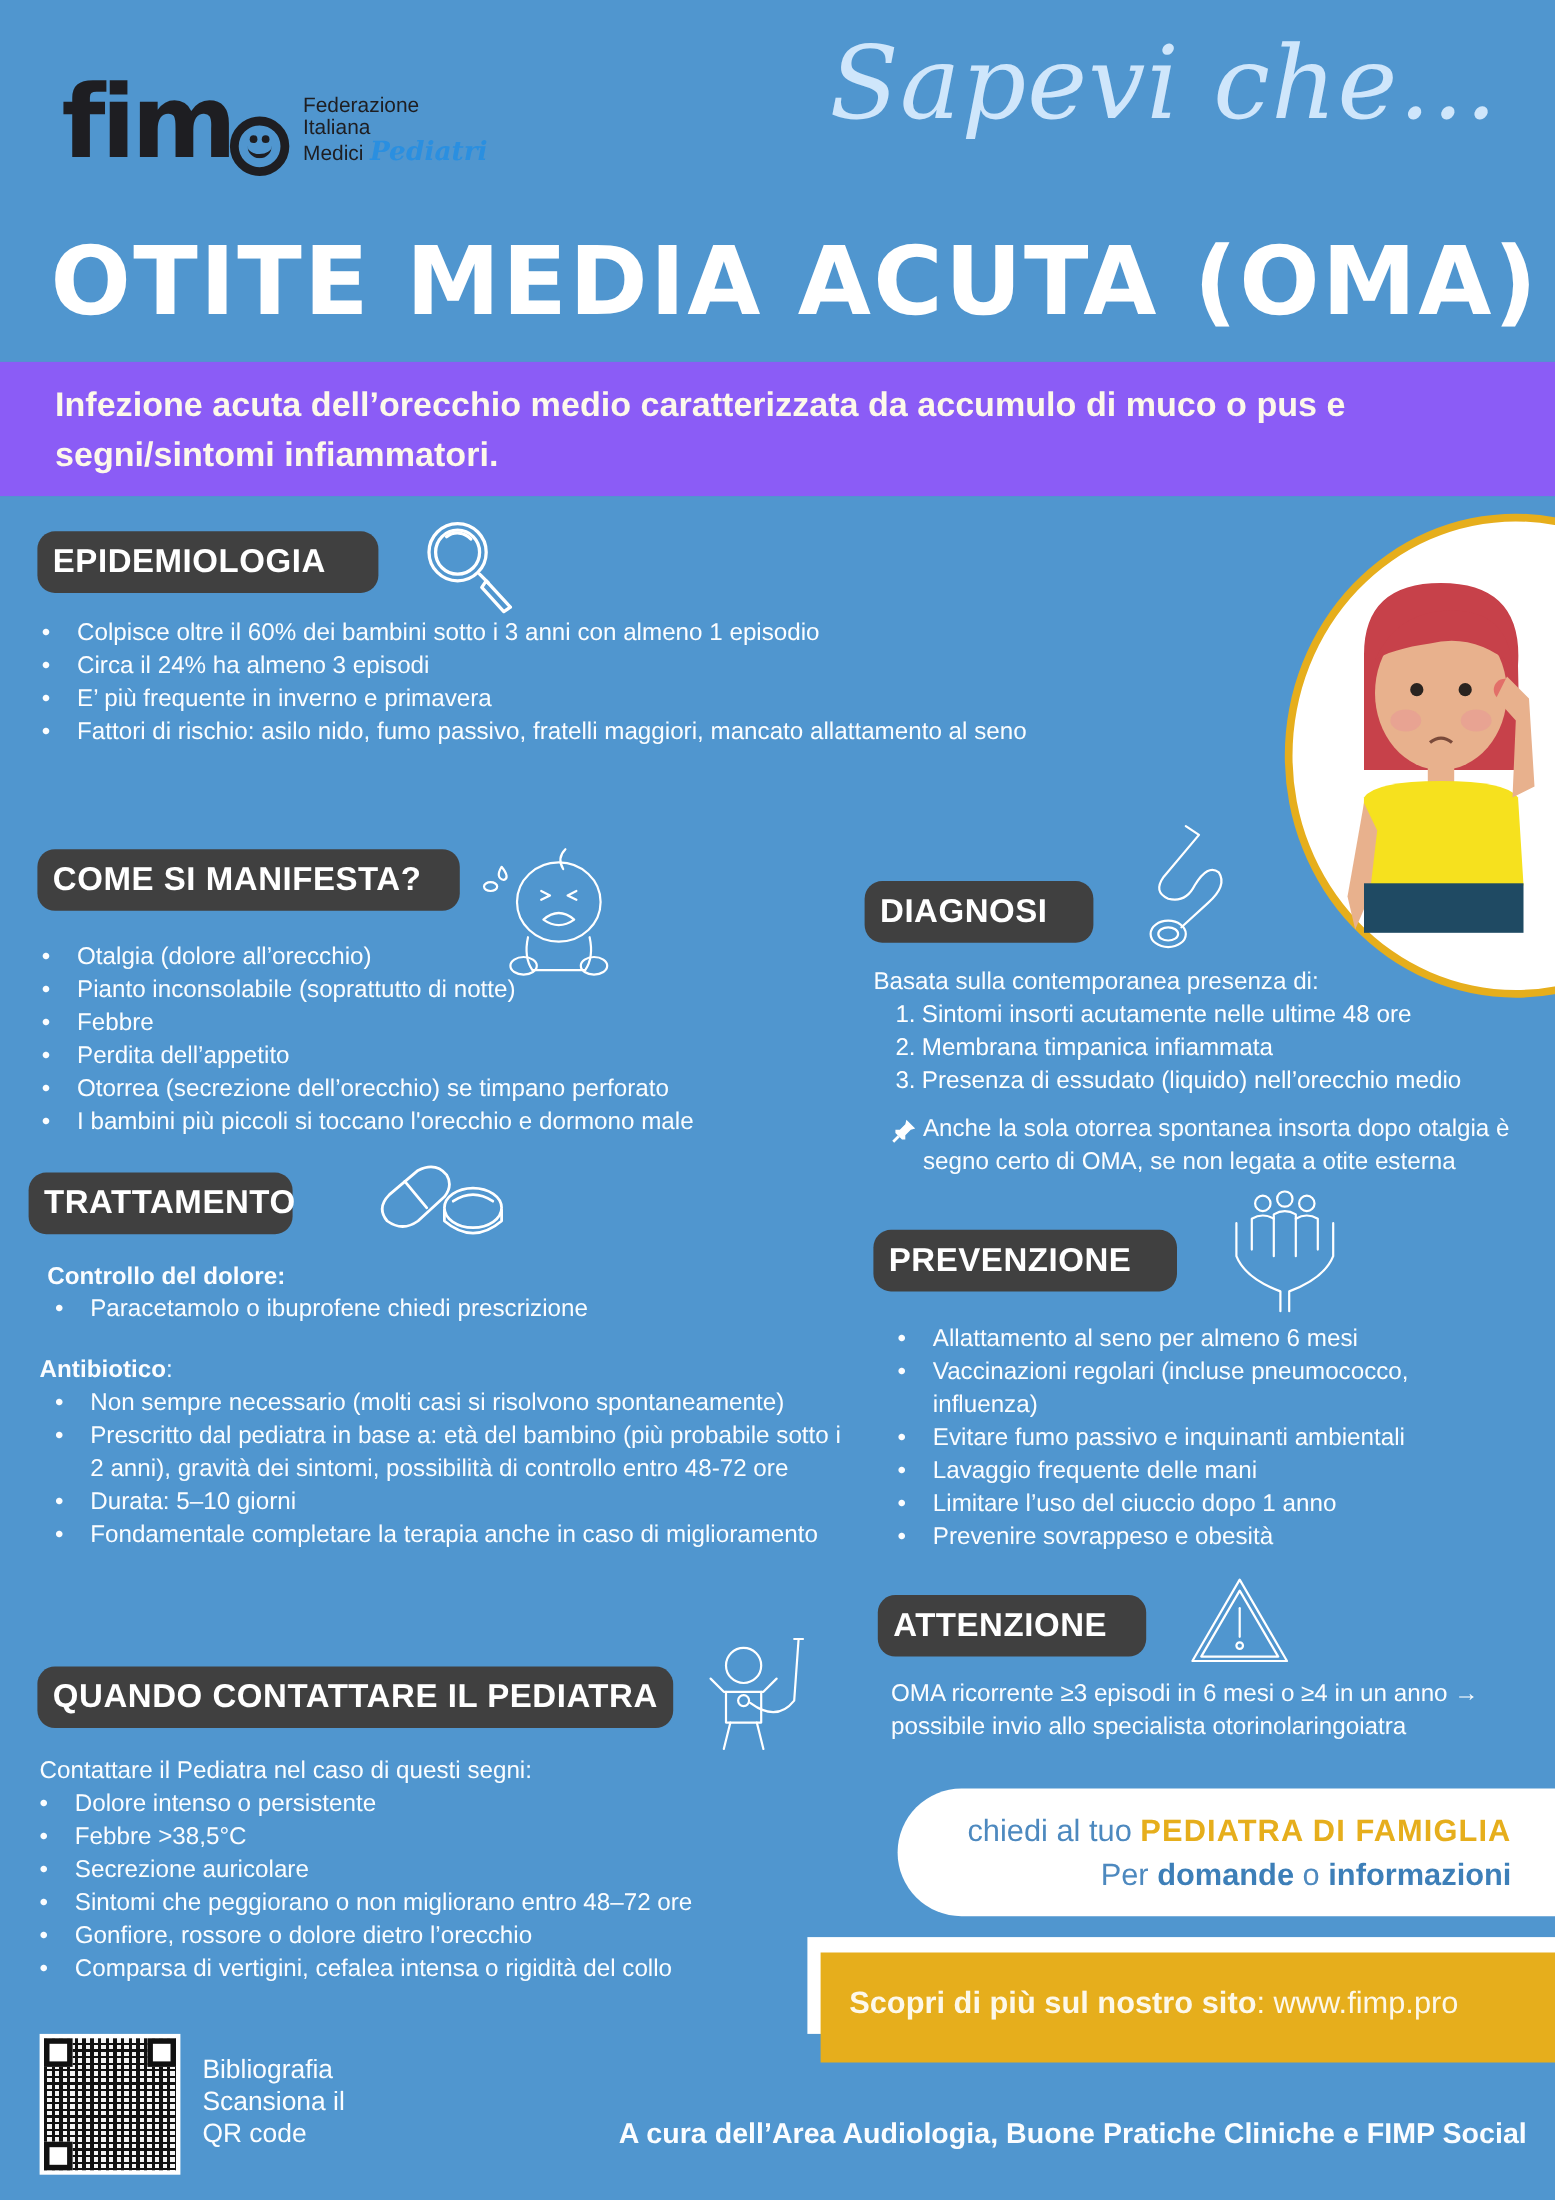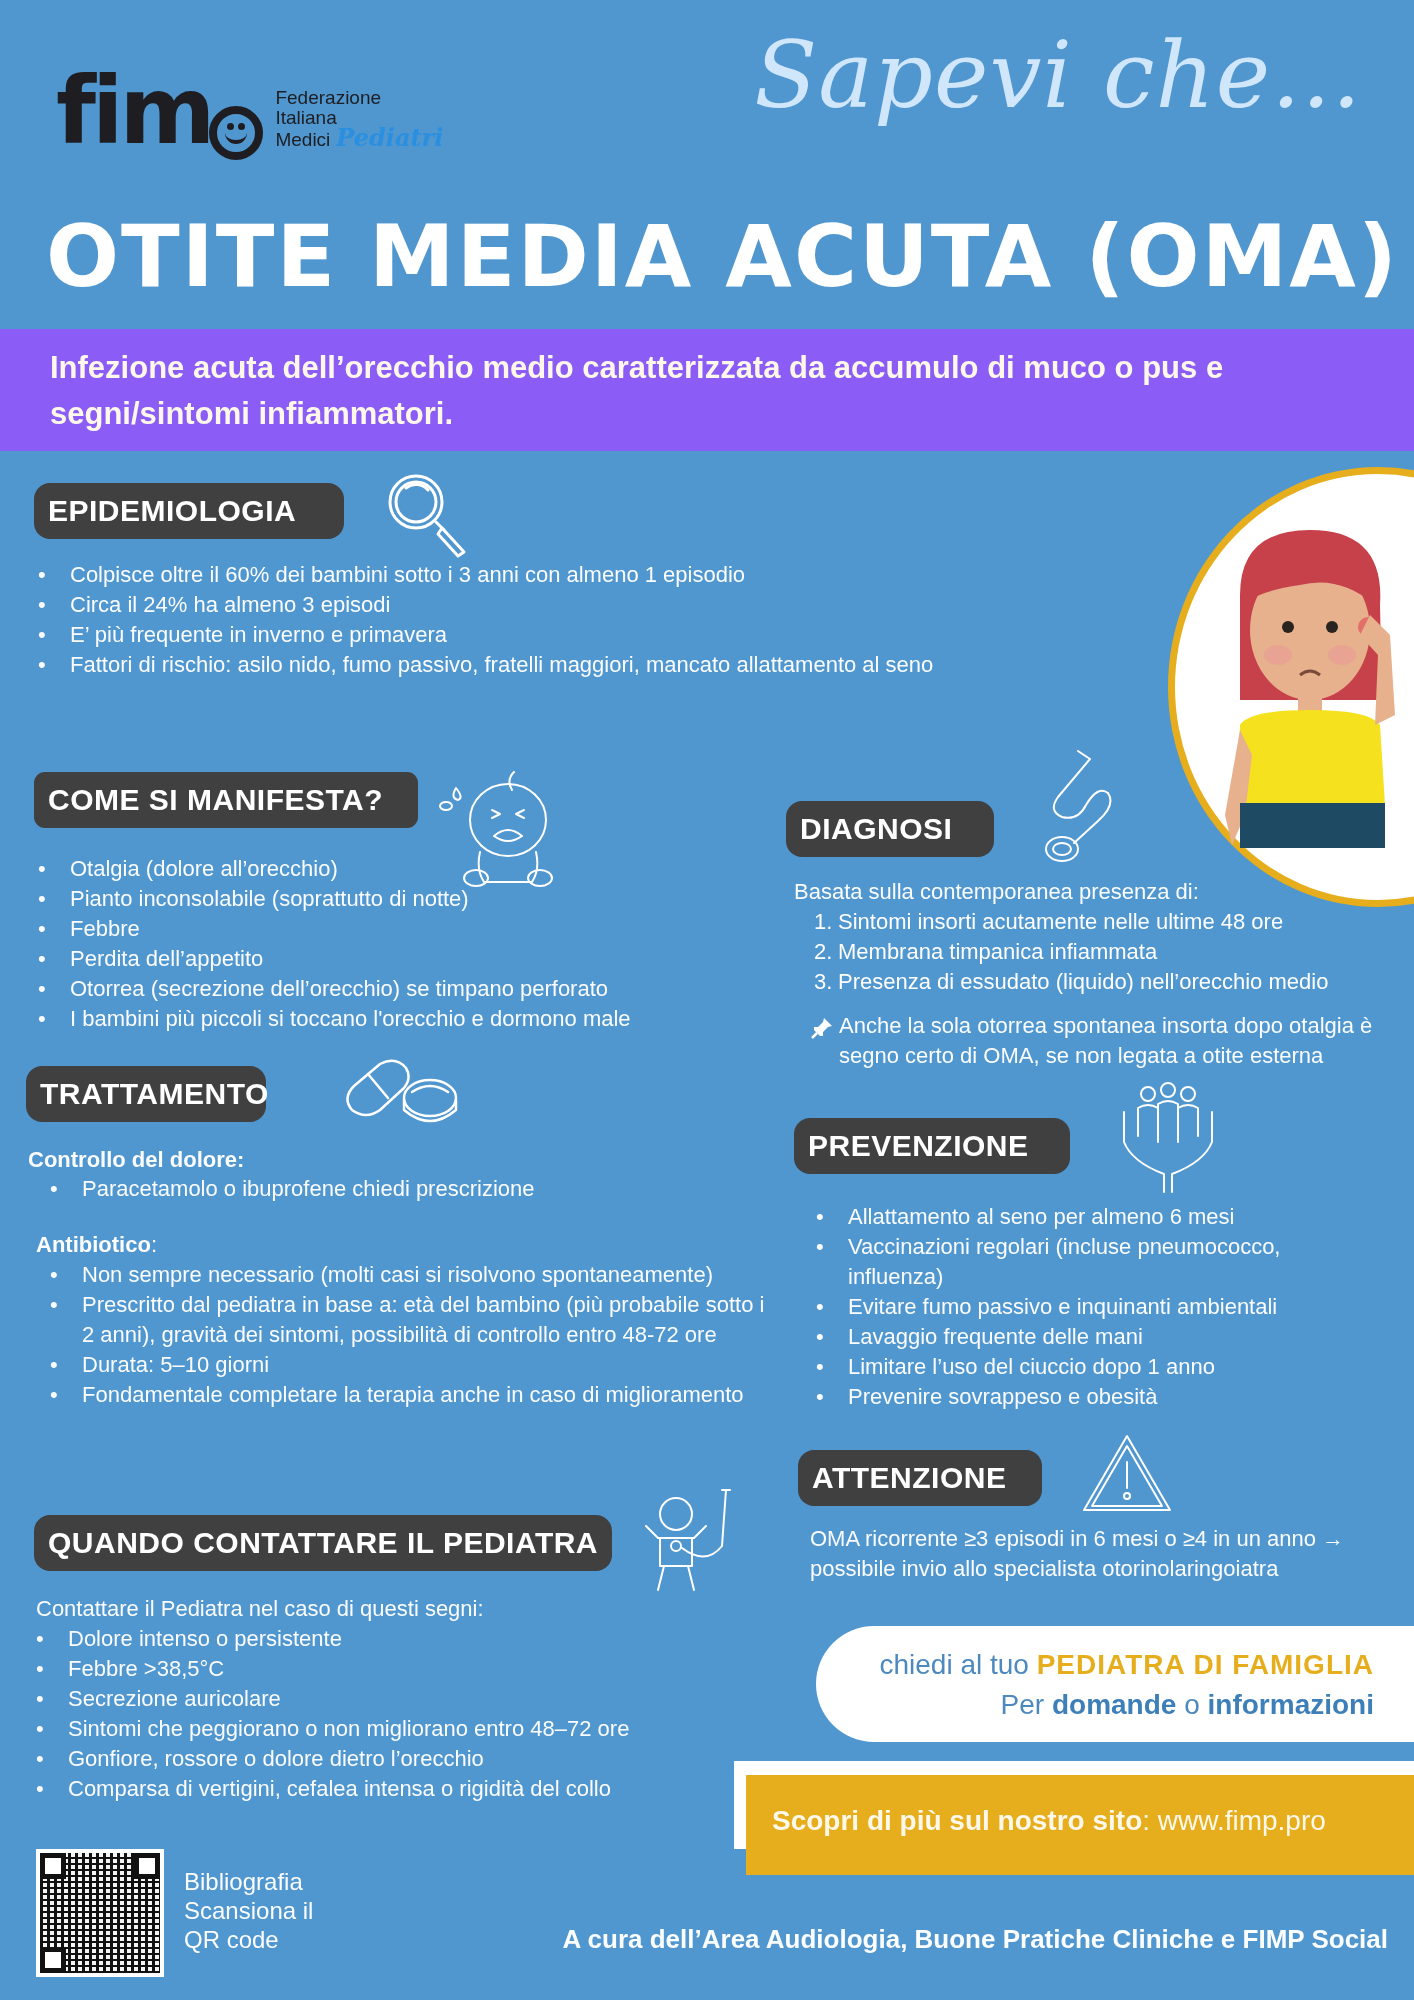--- a/index.html
+++ b/index.html
@@ -175,21 +175,21 @@
     <path d="M62 60 L84 84 L78 88 L58 66 Z"></path>
   <path d="M26 20 A16 16 0 0 1 48 22"></path>
 </svg>
 <ul class="abs list" style="left:36px;top:560px;width:1000px;">
   <li>Colpisce oltre il 60% dei bambini sotto i 3 anni con almeno 1 episodio</li>
   <li>Circa il 24% ha almeno 3 episodi</li>
   <li>E’ più frequente in inverno e primavera</li>
   <li>Fattori di rischio: asilo nido, fumo passivo, fratelli maggiori, mancato allattamento al seno</li>
 </ul>
 
-<div class="abs pill" style="left:34px;top:772px;width:384px;border-radius:11px;">COME SI MANIFESTA?</div>
+<div class="abs pill" style="left:34px;top:772px;width:384px;">COME SI MANIFESTA?</div>
 <svg class="icon" style="left:436px;top:760px;width:138px;height:130px;stroke-width:2;" viewBox="0 0 138 130">
   <path d="M78 12 Q70 20 76 30"></path>
   <ellipse cx="72" cy="60" rx="38" ry="36"></ellipse>
   <path d="M56 50 L64 54 L56 58"></path>
     <path d="M88 50 L80 54 L88 58"></path>
   <path d="M58 76 Q72 64 86 76 Q72 86 58 76 Z"></path>
   <path d="M44 92 Q40 110 48 122 L96 122 Q104 110 100 92"></path>
   <ellipse cx="40" cy="118" rx="12" ry="8"></ellipse>
     <ellipse cx="104" cy="118" rx="12" ry="8"></ellipse>
   <path d="M20 28 Q14 38 22 40 Q28 38 20 28 Z"></path>
@@ -223,21 +223,21 @@
 <div class="abs txt" style="left:839px;top:1011px;width:540px;">Anche la sola otorrea spontanea insorta dopo otalgia è segno certo di OMA, se non legata a otite esterna</div>
 
 <div class="abs pill" style="left:26px;top:1066px;width:240px;">TRATTAMENTO</div>
 <svg class="icon" style="left:340px;top:1058px;width:120px;height:76px;stroke-width:2.5;" viewBox="0 0 120 76">
   <path d="M12 52 Q2 40 14 28 L40 6 Q56 -2 66 10 Q72 20 64 30 L40 52 Q26 62 12 52 Z"></path>
   <path d="M28 16 L48 40"></path>
   <ellipse cx="90" cy="40" rx="26" ry="18"></ellipse>
   <path d="M64 42 L64 52 Q90 74 116 52 L116 42"></path>
   <path d="M72 34 Q90 22 108 34"></path>
 </svg>
-<div class="abs txt bold" style="left:28px;top:1145px;">Controllo del dolore:</div>
+<div class="abs txt bold" style="left:43px;top:1145px;">Controllo del dolore:</div>
 <ul class="abs list" style="left:48px;top:1174px;width:720px;">
   <li>Paracetamolo o ibuprofene chiedi prescrizione</li>
 </ul>
 <div class="abs txt" style="left:36px;top:1230px;"><span class="bold">Antibiotico</span><span>:</span></div>
 <ul class="abs list" style="left:48px;top:1260px;width:724px;">
   <li>Non sempre necessario (molti casi si risolvono spontaneamente)</li>
   <li>Prescritto dal pediatra in base a: età del bambino (più probabile sotto i 2 anni), gravità dei sintomi, possibilità di controllo entro 48-72 ore</li>
   <li>Durata: 5–10 giorni</li>
   <li>Fondamentale completare la terapia anche in caso di miglioramento</li>
 </ul>

